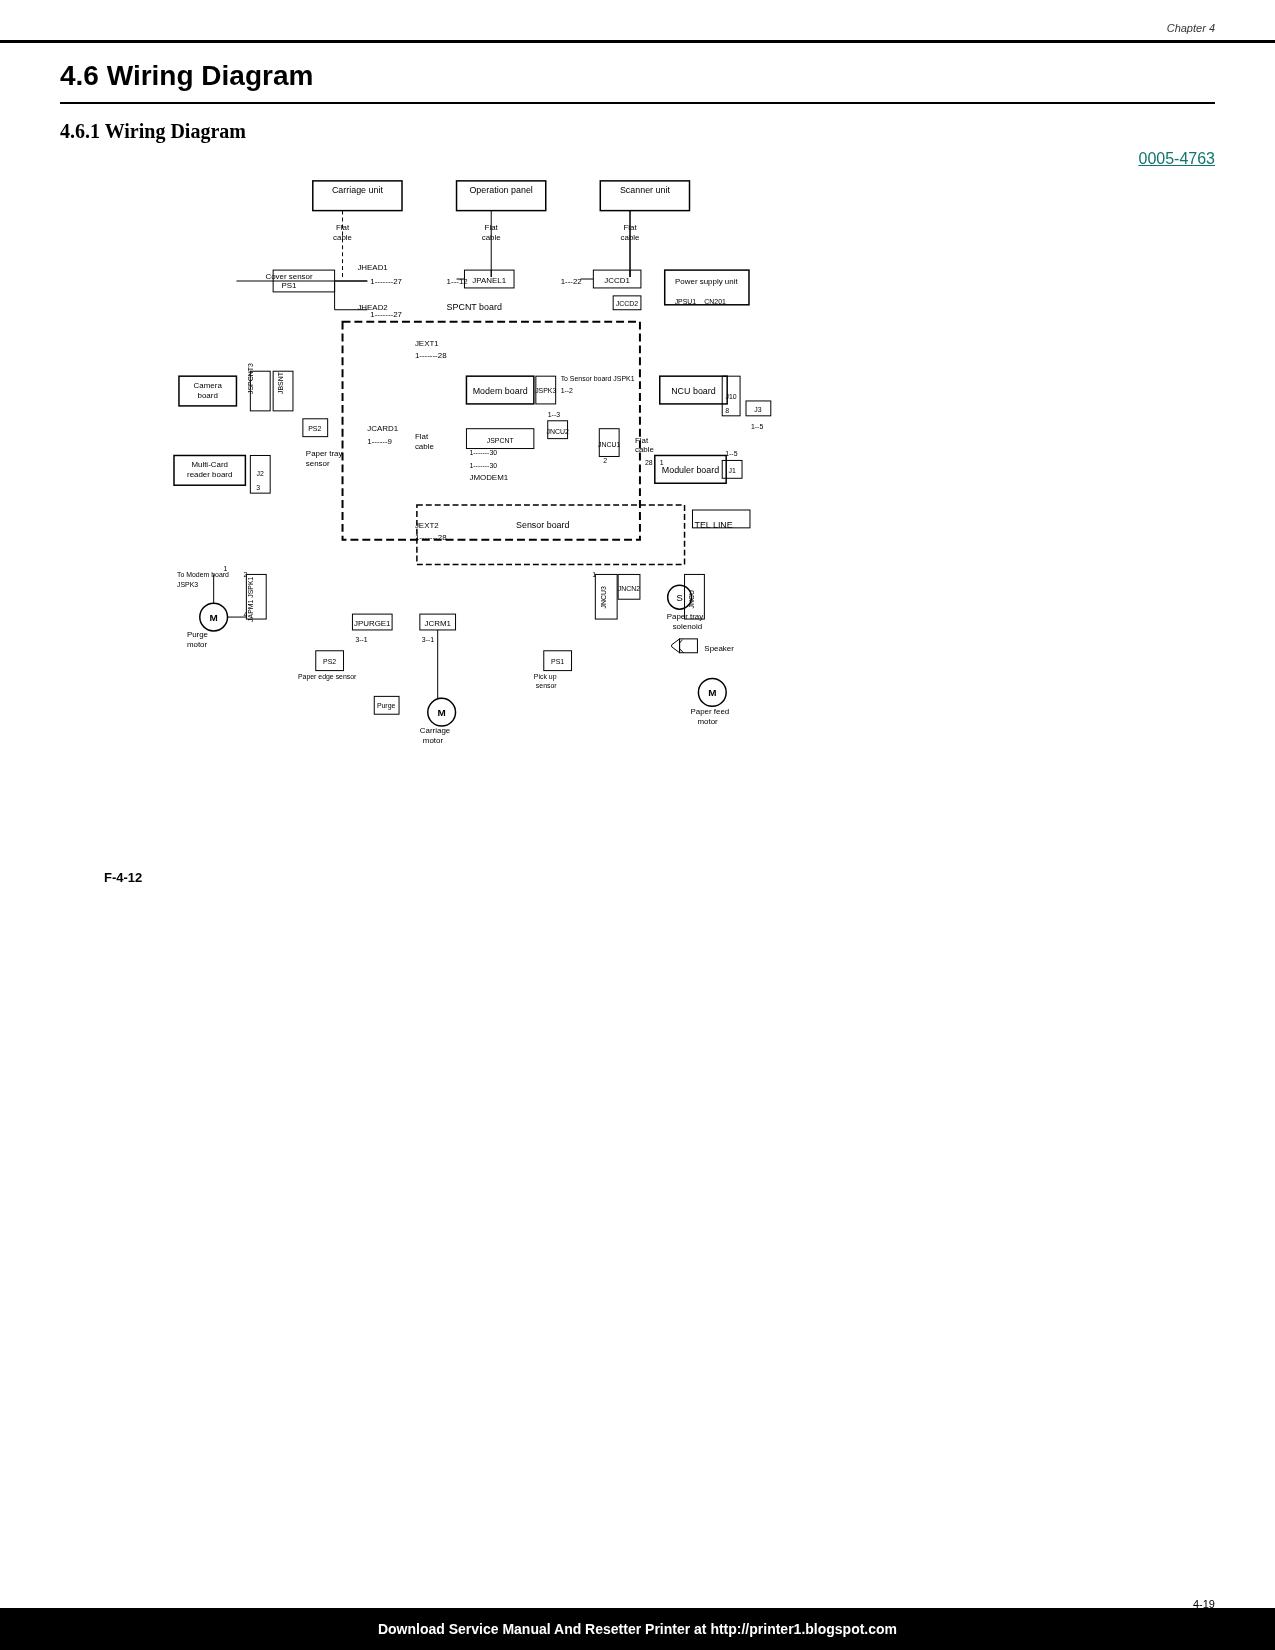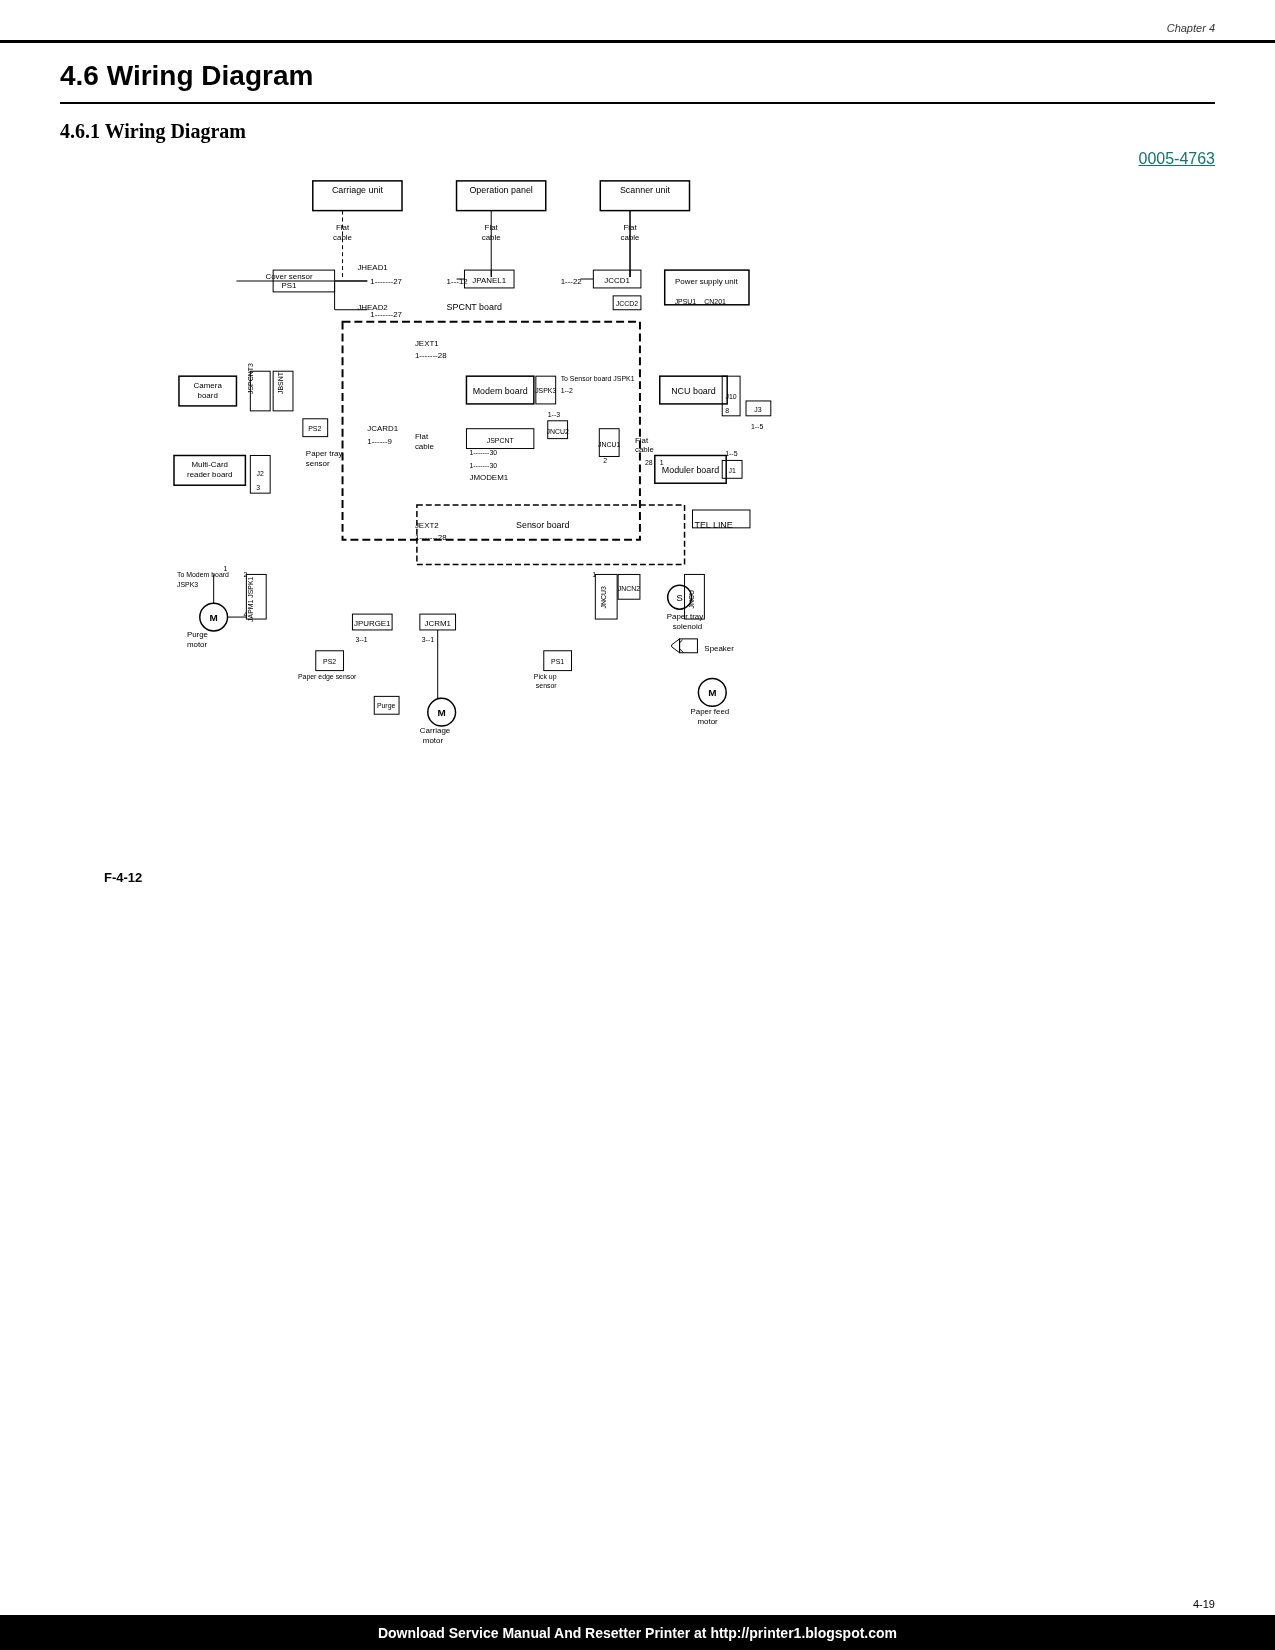--- a/index.html
+++ b/index.html
@@ -93,21 +93,21 @@
       bottom: 40px;
       right: 60px;
       font-size: 11px;
       color: #000;
     }
     .bottom-banner {
       position: absolute;
       bottom: 0;
       left: 0;
       right: 0;
-      height: 35px;
+      height: 42px;
       background: #000;
       display: flex;
       align-items: center;
       justify-content: center;
     }
     .bottom-banner-text {
       color: #fff;
       font-size: 14px;
       font-weight: bold;
     }

